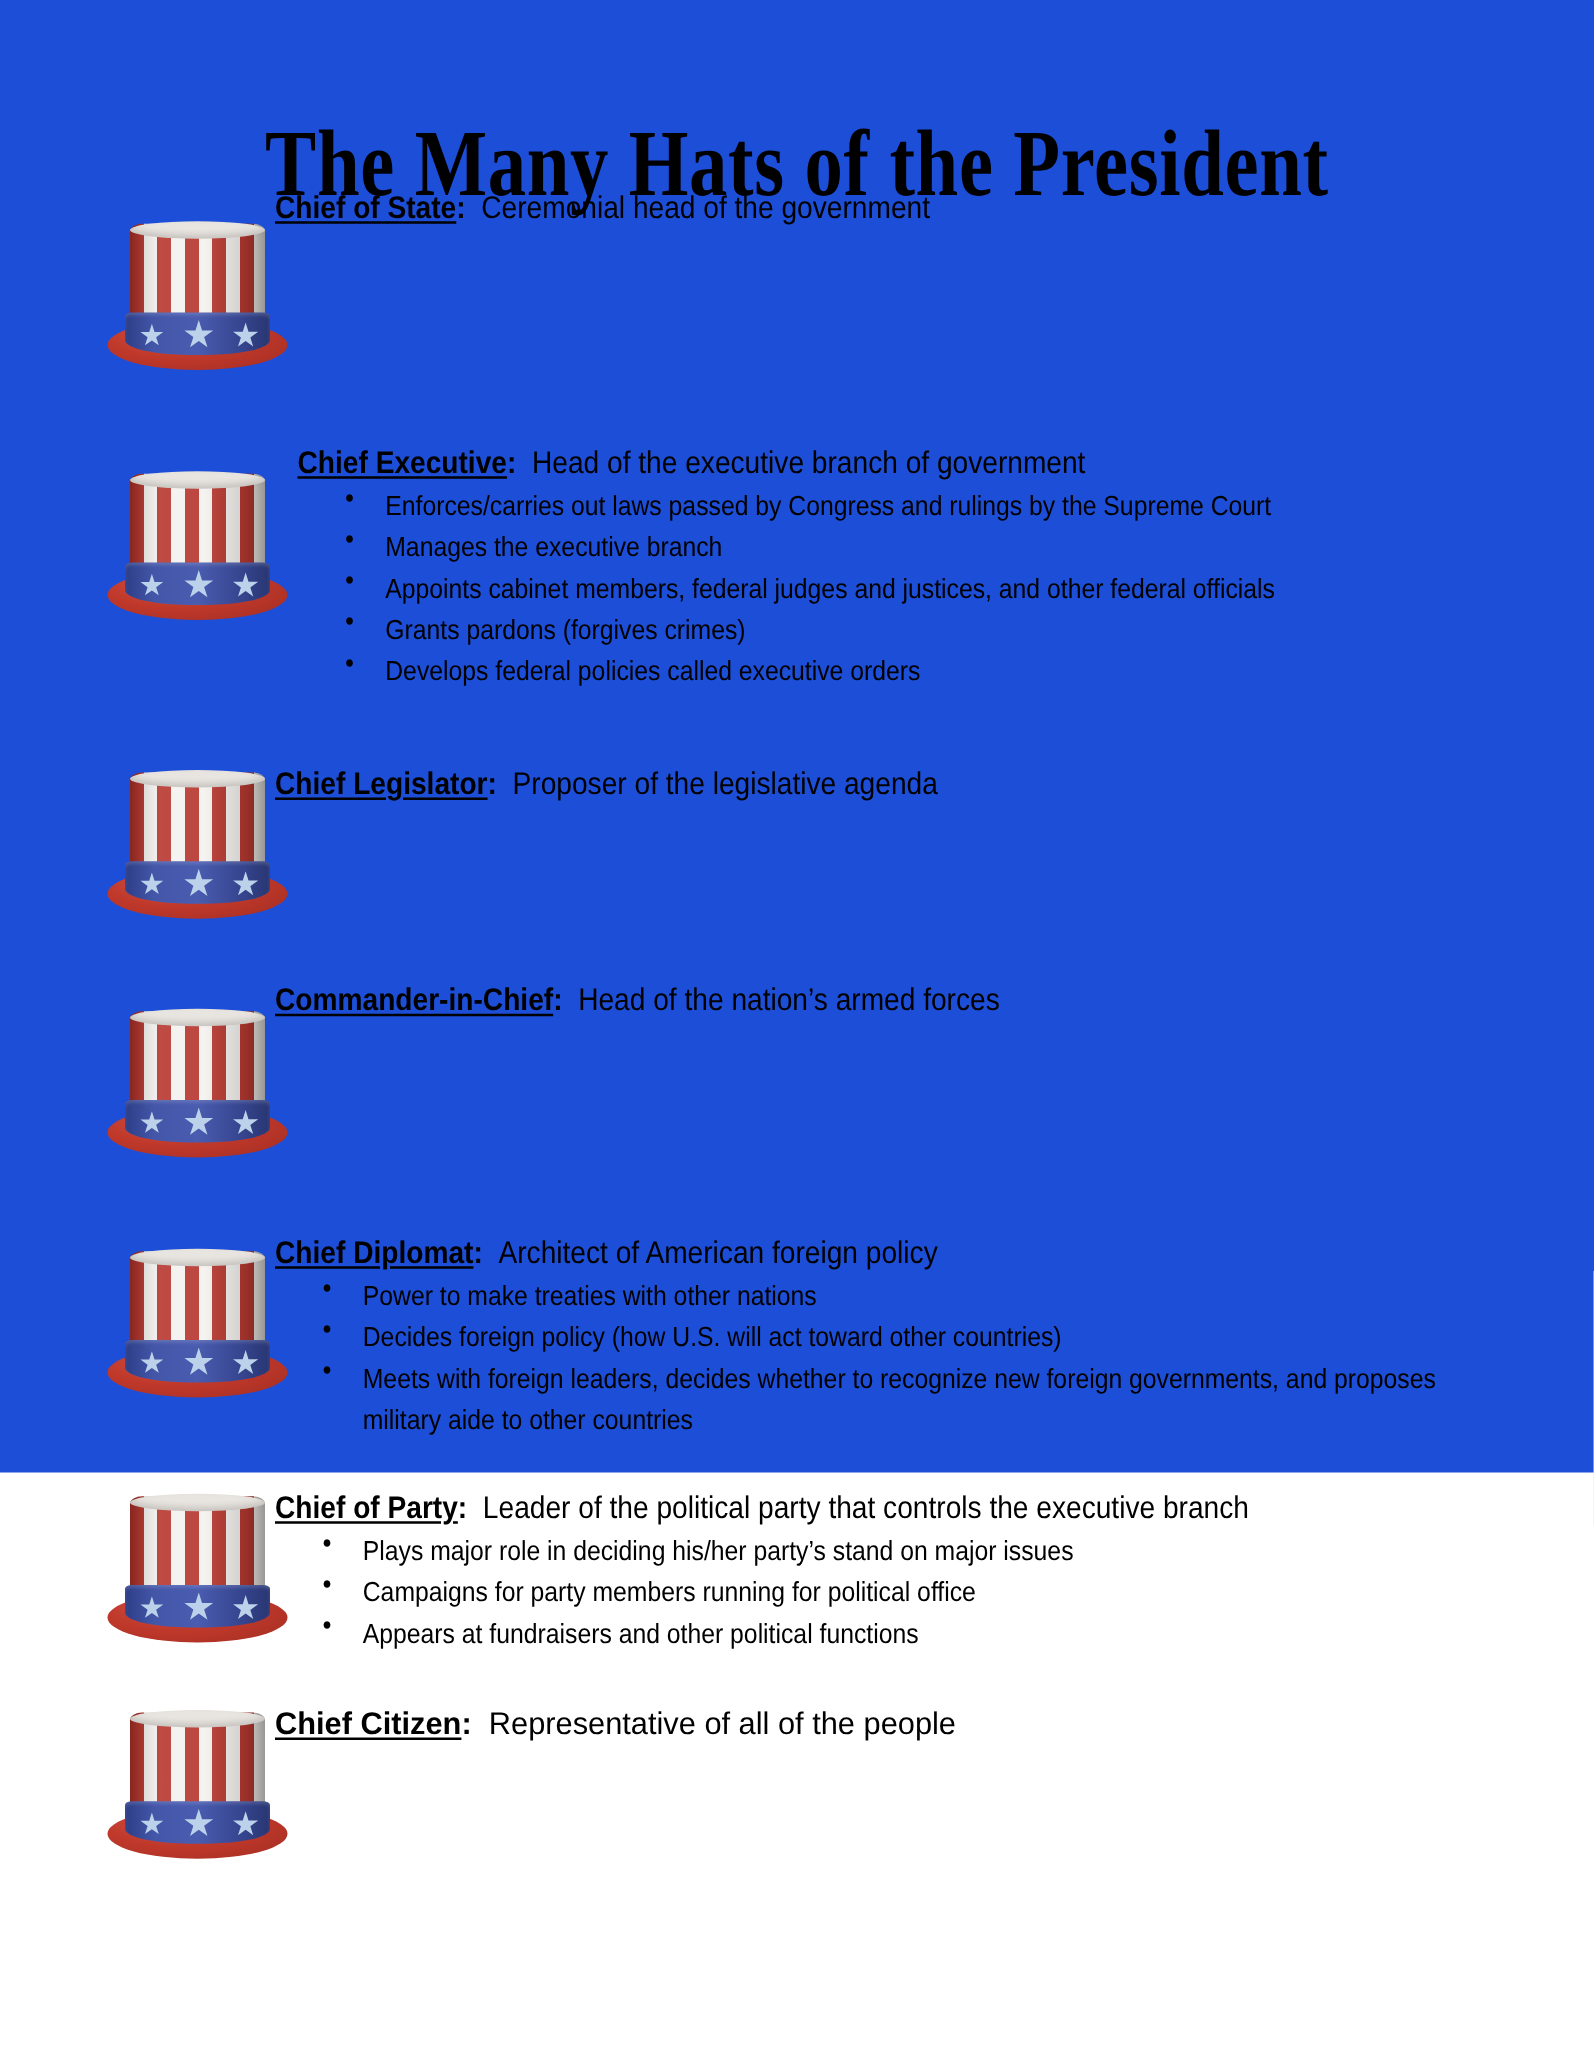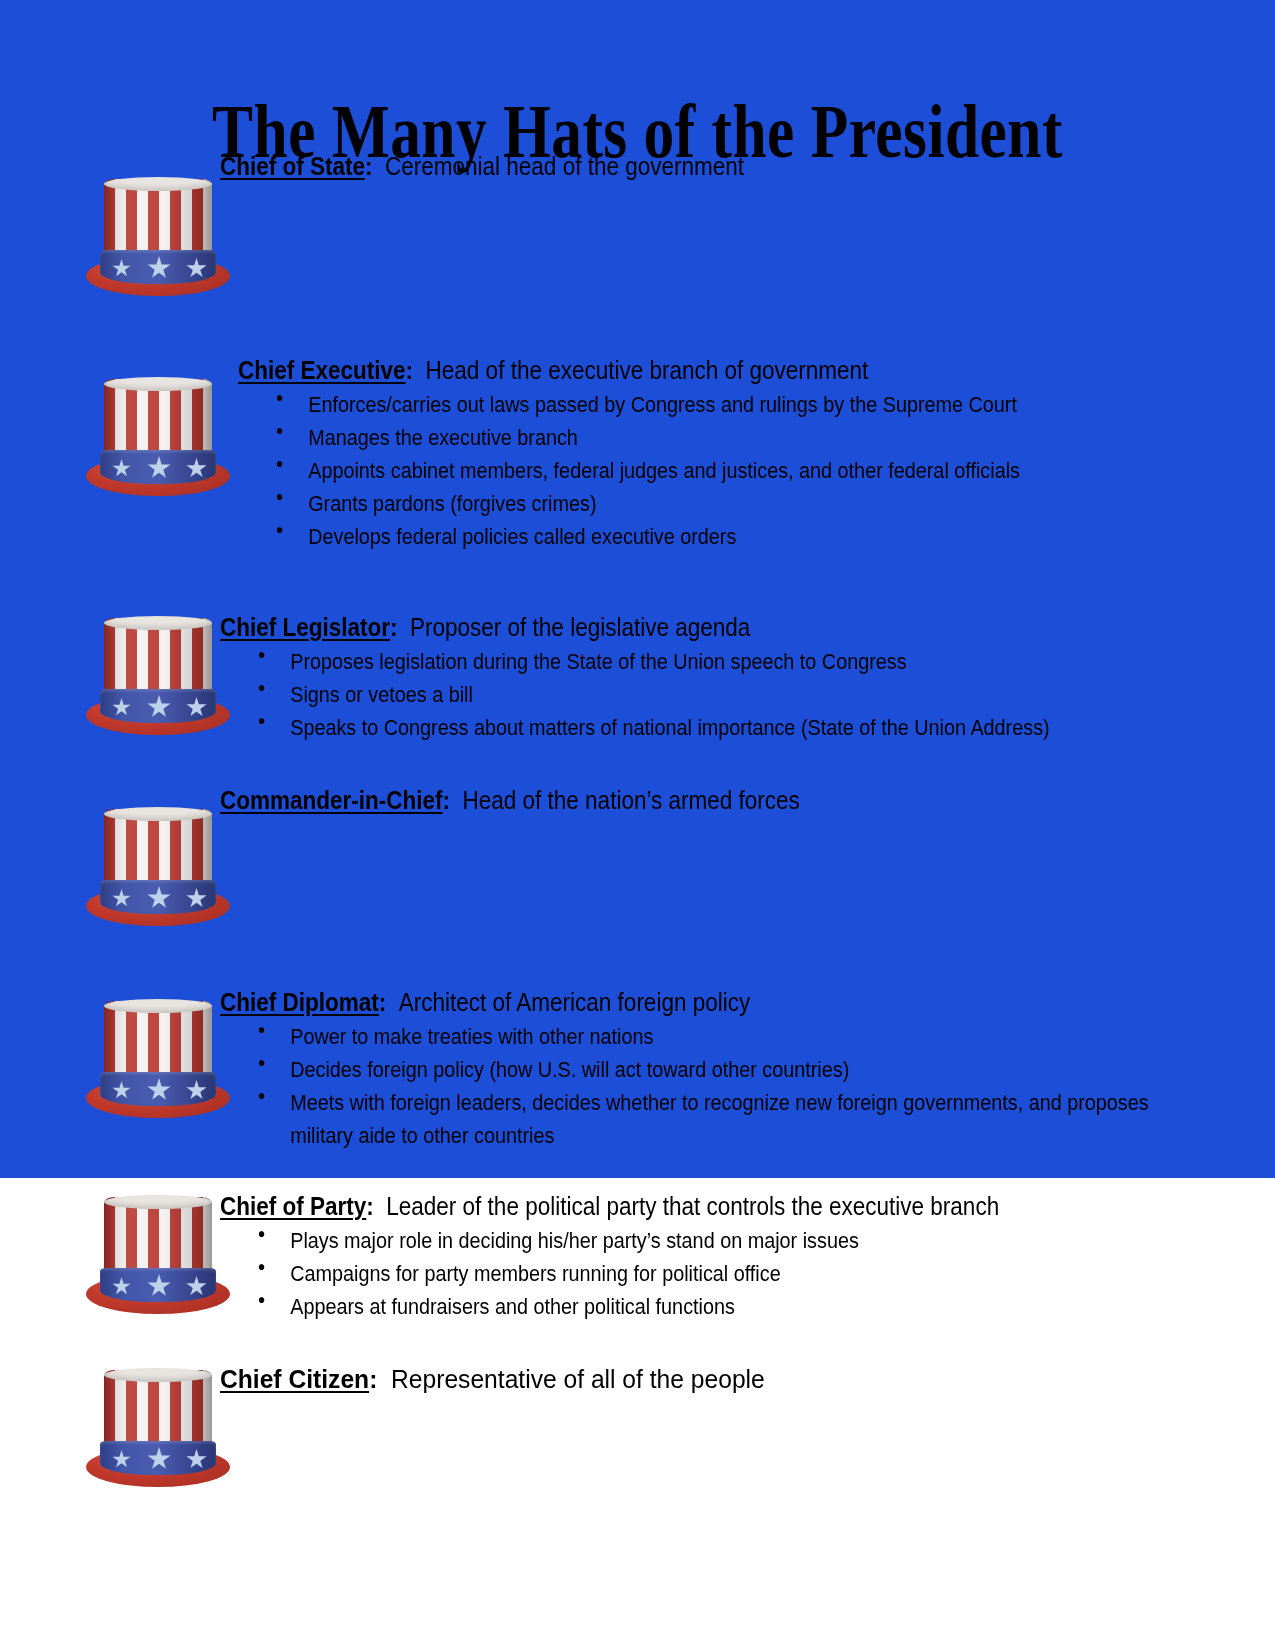--- a/index.html
+++ b/index.html
@@ -245,25 +245,20 @@
       <div class="band">
         <span class="star s1"></span>
         <span class="star s2"></span>
         <span class="star s3"></span>
       </div>
     </div>
     <div class="textcol">
       <div class="role-heading">
         <span class="role">Chief Legislator</span><span class="sep">:</span>&nbsp;&nbsp;<span class="desc">Proposer of the legislative agenda</span>
       </div>
-      <ul class="bullets">
-        <li>Proposes legislation during the State of the Union speech to Congress</li>
-        <li>Signs or vetoes a bill</li>
-        <li>Speaks to Congress about matters of national importance (State of the Union Address)</li>
-      </ul>
     </div>
   </div>
 
   <div class="section" style="top:786px;">
     <div class="hat" style="top:18px;">
       <div class="brim"></div>
       <div class="crown"></div>
       <div class="crown-top"></div>
       <div class="band">
         <span class="star s1"></span>

